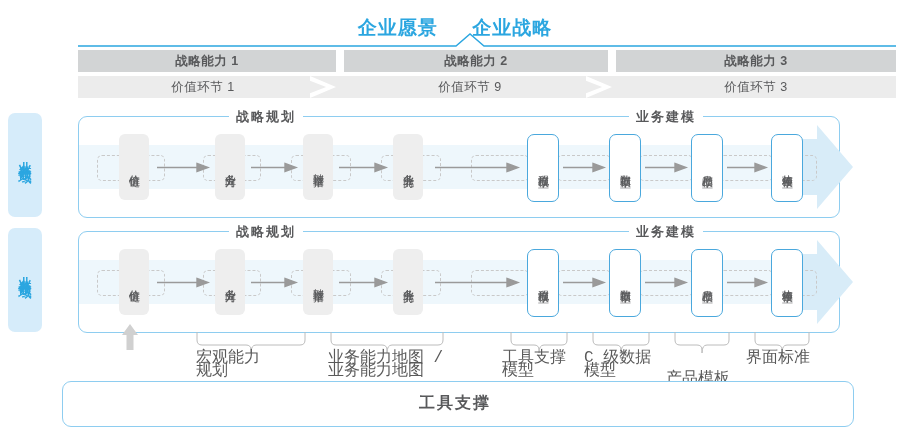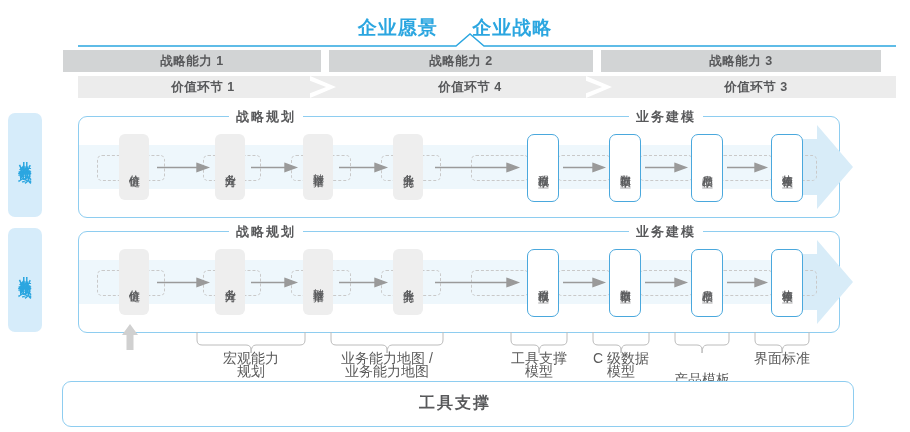--- a/index.html
+++ b/index.html
@@ -19,35 +19,35 @@
     font-size:19px;font-weight:bold;color:#2ba6e0;
     letter-spacing:1px;
   }
   .top-title span{display:inline-block;margin-top:10px;}
   .title-gap{width:22px;}
 
   
   .apex-line{position:absolute;left:78px;top:32px;width:818px;height:16px;}
 
   
-  .cap-row{position:absolute;top:50px;left:63px;width:685px;height:22px;}
+  .cap-row{position:absolute;top:50px;left:78px;width:685px;height:22px;}
   .cap-cell{
     position:absolute;top:0;height:22px;
     background:#d2d4d5;
     display:flex;align-items:center;justify-content:center;
     font-size:12.5px;font-weight:bold;color:#58595b;
     letter-spacing:.5px;
   }
   
   .vc-row{position:absolute;top:76px;left:78px;width:818px;height:22px;}
   .vc-bg{position:absolute;left:0;top:0;width:818px;height:22px;background:#ececec;}
   .vc-cell{
     position:absolute;top:0;height:22px;
     display:flex;align-items:center;justify-content:center;
-    font-size:12.5px;color:#58595b;letter-spacing:.5px;font-weight:bold;
+    font-size:12.5px;color:#58595b;letter-spacing:.5px;
   }
   .vc-chev{
     position:absolute;top:0;height:22px;width:26px;
     background:#ffffff;
     clip-path:polygon(0 0, 100% 50%, 0 100%, 0 78%, 62% 50%, 0 22%);
   }
 
   
   .domain-tab{
     position:absolute;left:8px;width:34px;
@@ -111,22 +111,22 @@
     border:1px solid #8ecdf0;border-radius:9px;background:#ffffff;
   }
   .tool-title{
     position:absolute;left:0;top:381px;width:910px;height:44px;
     display:flex;align-items:center;justify-content:center;
     font-size:16px;font-weight:bold;color:#58595b;letter-spacing:2px;
     pointer-events:none;
   }
   .tool-label{
     position:absolute;
-    text-align:center;
-    font-size:14px;line-height:13px;color:#5a5a5a;
+    text-align:left;
+    font-size:16px;line-height:13px;color:#5a5a5a;font-family:Liberation Mono, monospace;
   }
   .call-box{
     position:absolute;
     border:1px solid #bfdff2;border-radius:7px;background:#ffffff;
     text-align:center;
     font-size:10.5px;line-height:13px;color:#58595b;
     display:flex;align-items:center;justify-content:center;
   }
   .bracket{position:absolute;}
   .up-arrow{position:absolute;}
@@ -153,21 +153,21 @@
     <div class="cap-cell" style="left:0px;width:258px;">战略能力 1</div>
     <div class="cap-cell" style="left:266px;width:264px;">战略能力 2</div>
     <div class="cap-cell" style="left:538px;width:280px;">战略能力 3</div>
   </div>
 
   <div class="vc-row">
     <div class="vc-bg"></div>
     <div class="vc-chev" style="left:232px;"></div>
     <div class="vc-chev" style="left:508px;"></div>
     <div class="vc-cell" style="left:0px;width:250px;">价值环节 1</div>
-    <div class="vc-cell" style="left:262px;width:260px;">价值环节 4</div>
+    <div class="vc-cell" style="left:262px;width:260px;">价值环节 9</div>
     <div class="vc-cell" style="left:538px;width:280px;">价值环节 3</div>
   </div>
 
   <div class="domain-tab" style="top:113px;height:104px;">
     <div class="vtext">业务领域 1</div>
   </div>
 
   <div class="row-box" style="top:116px;height:100px;">
 
     <div class="flow-band" style="left:0px;top:28px;width:735px;height:44px;"></div>

